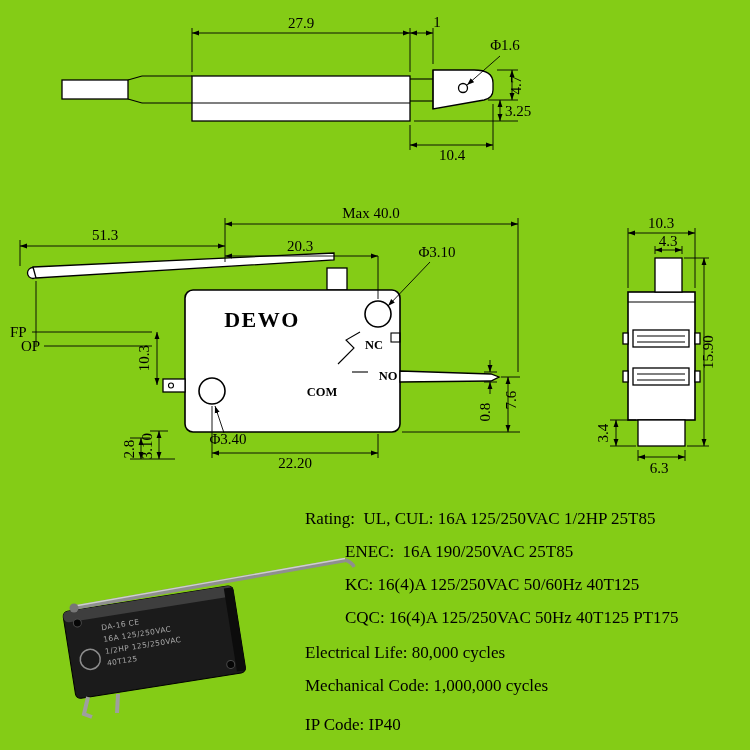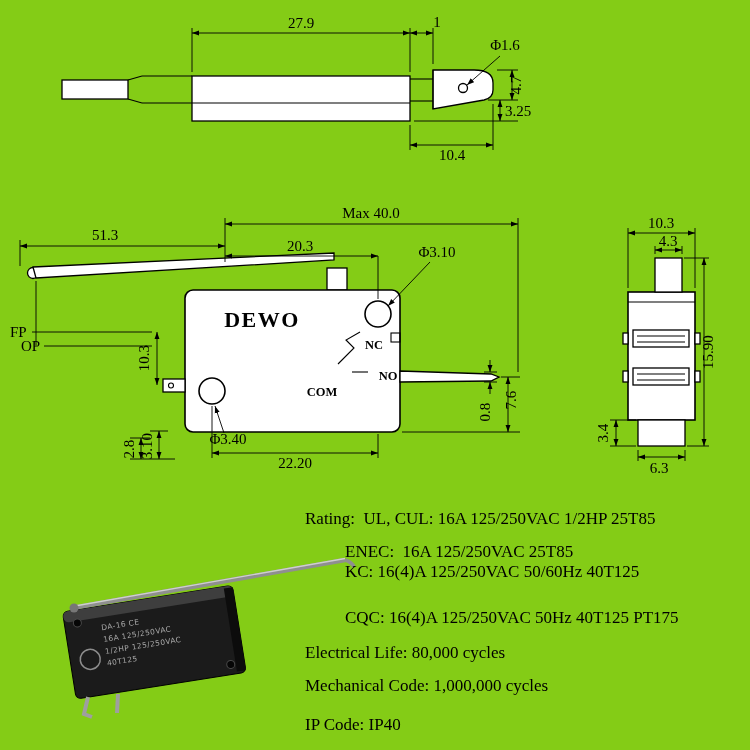--- a/index.html
+++ b/index.html
@@ -183,21 +183,21 @@
     <path d="M72,606.5 L345,558.5" stroke="#cfcfcf" stroke-width="1.3" fill="none"></path>
     <path d="M345,560 q7,2 9,7" stroke="#8f8f8f" stroke-width="3.5" fill="none"></path>
     <circle cx="74" cy="608" r="4.5" fill="#777"></circle>
     <path d="M88,697 L84,714 L92,717" stroke="#9f9f9f" stroke-width="4" fill="none"></path>
     <path d="M118,694 L117,713" stroke="#9f9f9f" stroke-width="4" fill="none"></path>
   </g>
 </svg>
 
 <div class="specs">
   <div class="spec" style="top:509px">Rating:  UL, CUL: 16A 125/250VAC 1/2HP 25T85</div>
-  <div class="spec indent" style="top:542px">ENEC:  16A 125/250VAC 25T85</div>
-  <div class="spec indent" style="top:562px">KC: 16(4)A 125/250VAC 50/60Hz 40T125</div>
+  <div class="spec indent" style="top:542px">ENEC:  16A 190/250VAC 25T85</div>
+  <div class="spec indent" style="top:575px">KC: 16(4)A 125/250VAC 50/60Hz 40T125</div>
   <div class="spec indent" style="top:608px">CQC: 16(4)A 125/250VAC 50Hz 40T125 PT175</div>
   <div class="spec" style="top:643px">Electrical Life: 80,000 cycles</div>
   <div class="spec" style="top:676px">Mechanical Code: 1,000,000 cycles</div>
   <div class="spec" style="top:715px">IP Code: IP40</div>
 </div>
 
 </div>
 
 </body></html>

